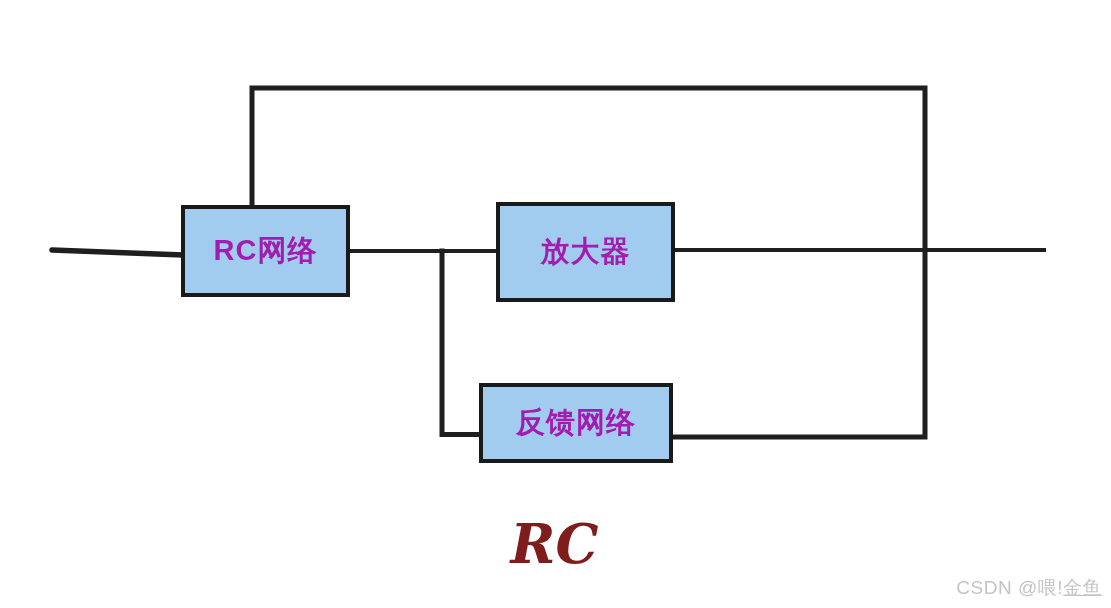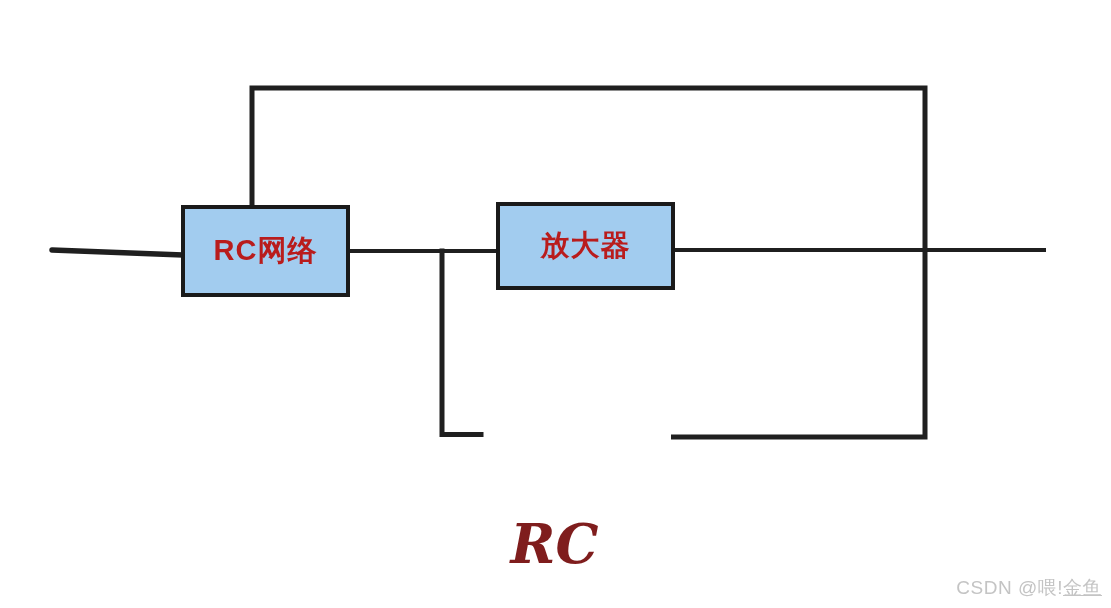--- a/index.html
+++ b/index.html
@@ -28,27 +28,27 @@
   }
   .block {
     position: absolute;
     box-sizing: border-box;
     background: var(--block-fill, #a2ccef);
     border: 4px solid var(--block-border, #1a1a1a);
     display: flex;
     align-items: center;
     justify-content: center;
     z-index: 1;
-    color: #b91c1c;
+    color: #a21caf;
     font-weight: bold;
     font-size: 29px;
     letter-spacing: 1px;
   }
   .block-rc   { left: 181px; top: 205px; width: 169px; height: 92px; }
-  .block-amp  { left: 496px; top: 202px; width: 179px; height: 88px; }
+  .block-amp  { left: 496px; top: 202px; width: 179px; height: 100px; }
   .block-fb   { left: 479px; top: 383px; width: 194px; height: 80px; }
   .title {
     position: absolute;
     left: 0;
     top: 512px;
     width: 100%;
     display: flex;
     align-items: baseline;
     justify-content: center;
     z-index: 1;
@@ -98,20 +98,23 @@
   </svg>
 
   <div class="block block-rc">
     <span>RC网络</span>
   </div>
 
   <div class="block block-amp">
     <span>放大器</span>
   </div>
 
+  <div class="block block-fb">
+    <span>反馈网络</span>
+  </div>
 
   <div class="title">
     <span class="t-script">RC</span>
   </div>
 
   <div class="watermark">
     <span>CSDN @喂!</span><span class="wm-user">金鱼</span>
   </div>
 
 </div>

